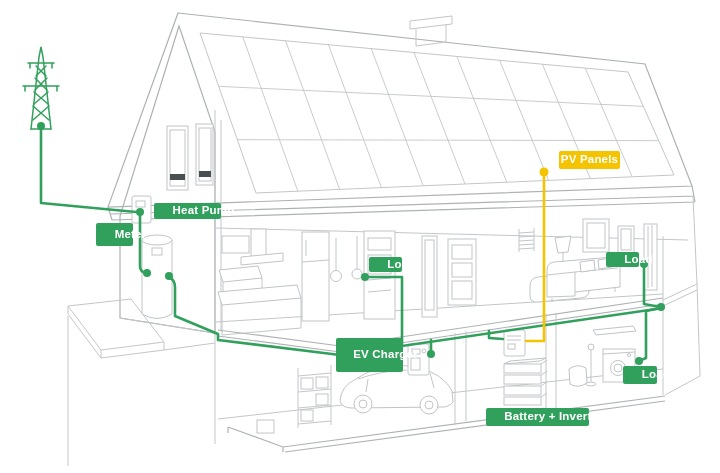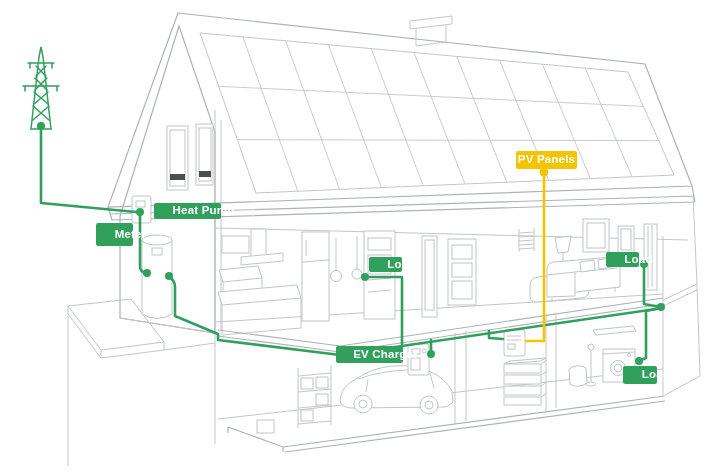--- a/index.html
+++ b/index.html
@@ -4,21 +4,21 @@
 <style>
   html,body{margin:0;padding:0;background:#ffffff;}
   .stage{position:relative;width:720px;height:473px;background:#fff;overflow:hidden;
          font-family:"Liberation Sans", sans-serif;}
   .stage svg{position:absolute;left:0;top:0;}
   .label{position:absolute;display:flex;align-items:center;justify-content:center;
          box-sizing:border-box;color:var(--label-text,#fff);font-weight:700;
          font-size:11.5px;line-height:1;border-radius:2px;white-space:nowrap;
          letter-spacing:.2px;}
   .label.green{background:var(--green,#31a05c);padding-left:32px;}
-  .label.yellow{background:var(--yellow,#f5c400);}
+  .label.yellow{background:var(--yellow,#f5c400);margin-left:43px;}
   .struct{stroke:var(--line-art,#c3c6c8);fill:none;stroke-width:1;}
   .struct2{stroke:#aeb2b4;fill:none;stroke-width:1.2;}
   .furn{stroke:#c0c4c6;fill:#ffffff;stroke-width:1;}
   .wire{stroke:var(--green,#31a05c);fill:none;stroke-width:2.6;stroke-linejoin:round;stroke-linecap:round;}
   .ywire{stroke:var(--yellow,#f5c400);fill:none;stroke-width:2.6;stroke-linejoin:round;stroke-linecap:round;}
   .dot{fill:var(--green,#31a05c);stroke:none;}
   .ydot{fill:var(--yellow,#f5c400);stroke:none;}
   .dark{fill:#4a4f52;stroke:none;}
 </style>
 </head>
@@ -244,15 +244,16 @@
     <circle class="dot" cx="639" cy="361" r="4"></circle>
     <circle class="ydot" cx="544" cy="172" r="4.5"></circle>
   </g>
 </svg>
 
 <div class="label green" style="left:96px;top:223px;width:37px;height:23px">Meter</div>
 <div class="label green" style="left:154px;top:203px;width:67px;height:16px">Heat Pump</div>
 <div class="label yellow" style="left:516px;top:151px;width:61px;height:18px">PV Panels</div>
 <div class="label green" style="left:369px;top:257px;width:33px;height:15px">Load</div>
 <div class="label green" style="left:606px;top:252px;width:33px;height:15px">Load</div>
-<div class="label green" style="left:336px;top:346px;width:67px;height:17px">EV Charger</div>
+<div class="label green" style="left:336px;top:338px;width:67px;height:34px">EV Charger</div>
 <div class="label green" style="left:623px;top:366px;width:34px;height:18px">Load</div>
+<div class="label green" style="left:486px;top:408px;width:103px;height:18px">Battery + Inverter</div>
 </div>
 
 </body></html>

